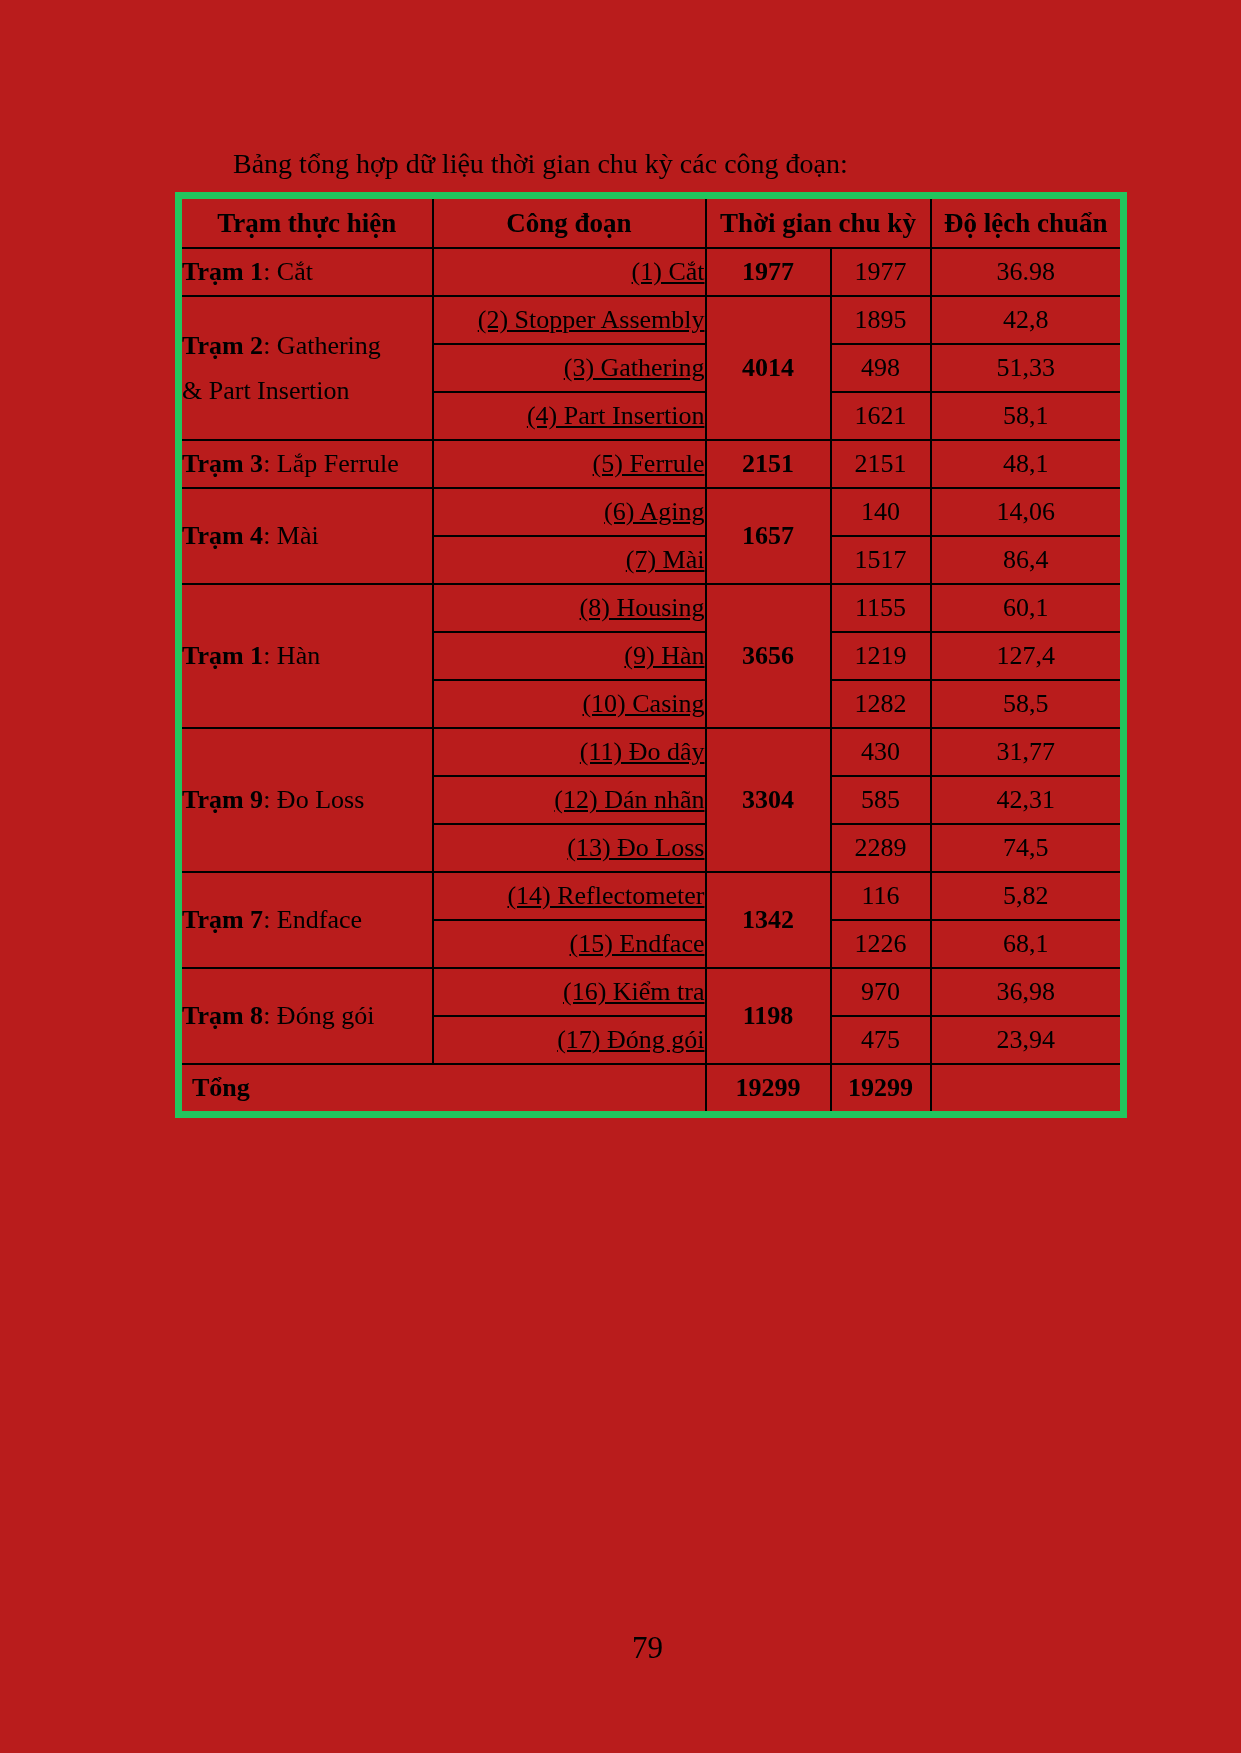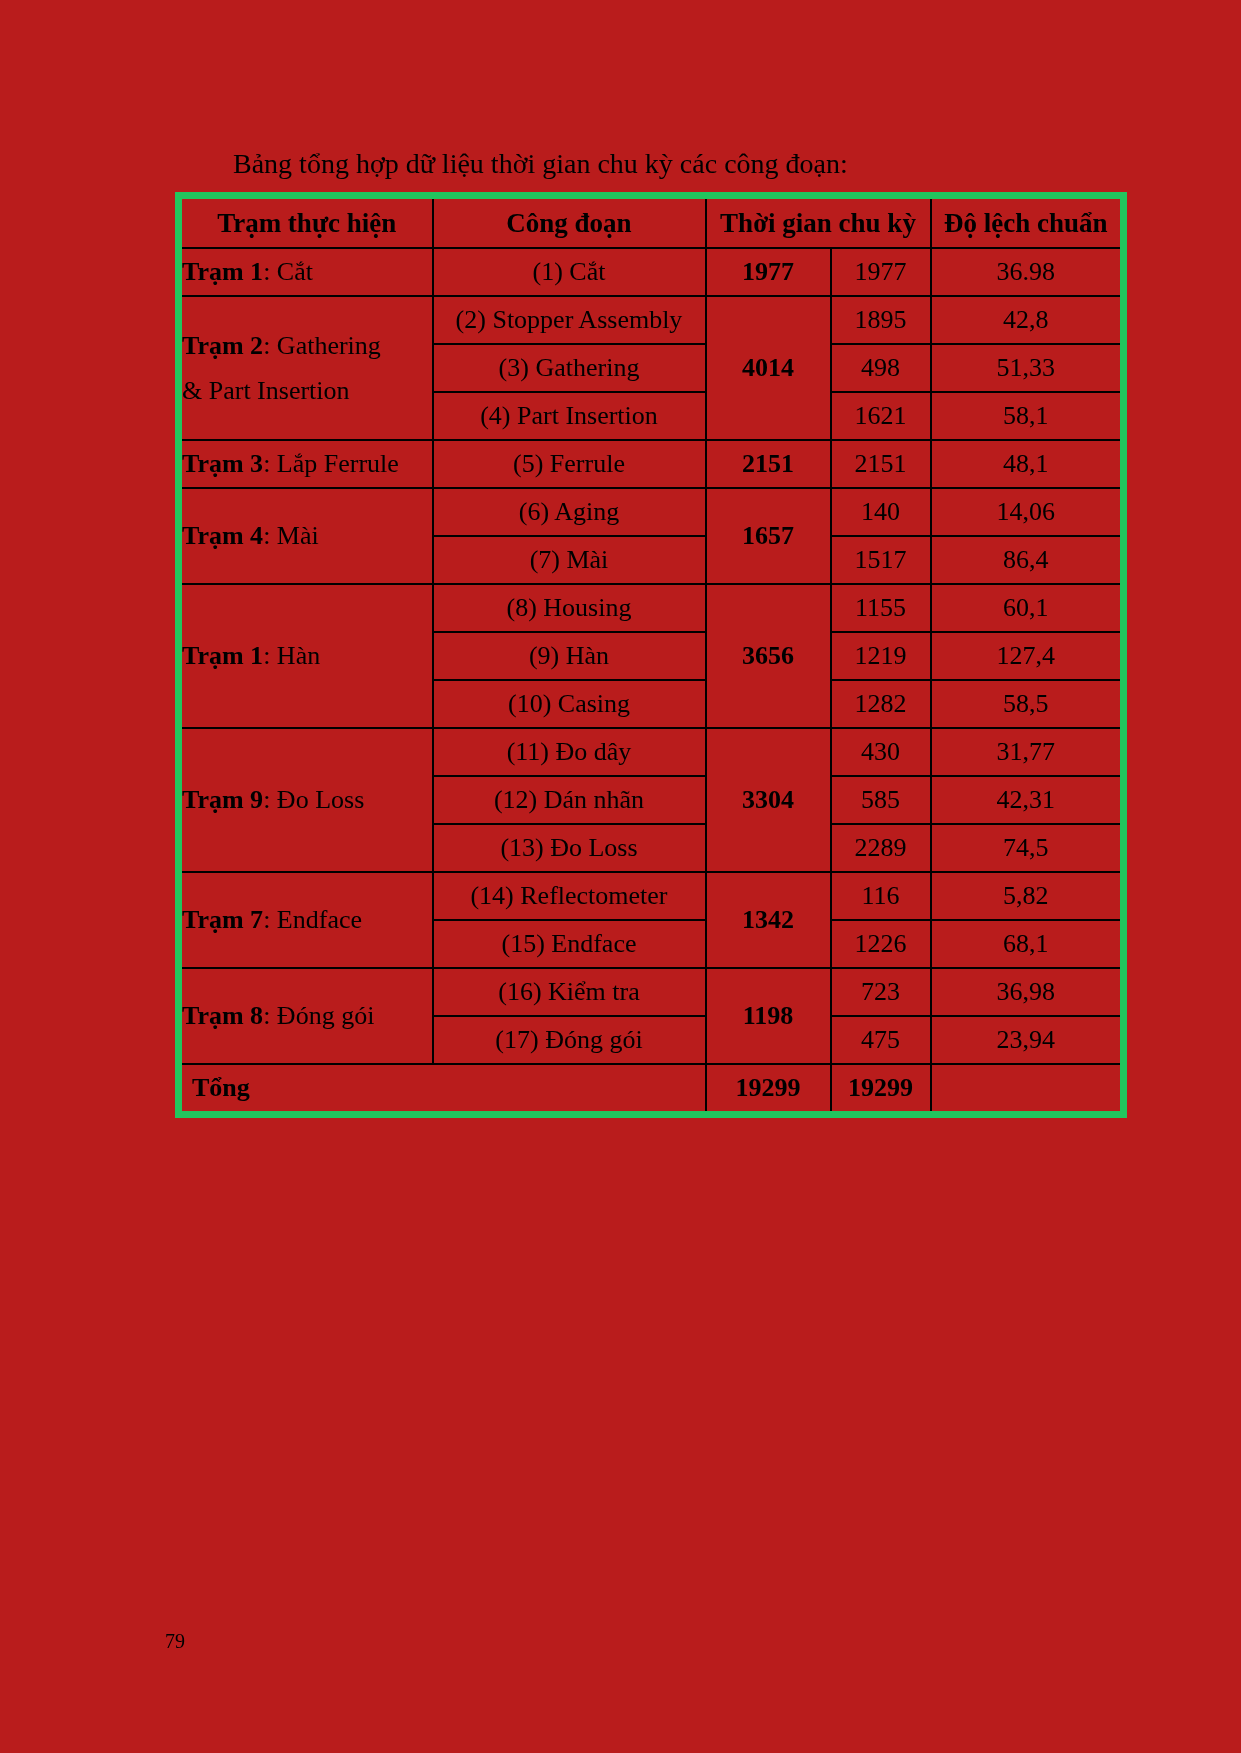--- a/index.html
+++ b/index.html
@@ -50,23 +50,24 @@
   }
   tr.stage-row { height: 48px; }
   td.station-cell {
     text-align: left;
     padding: 2px 24px 2px 10px;
     line-height: 1.75;
     white-space: pre-line;
     margin-top: 19px;
   }
   td.stage-cell {
-    text-align: center;
+    text-align: right;
     padding: 2px 6px 2px 10px;
     white-space: nowrap;
+    text-decoration: underline;
   }
   td.total-cell {
     text-align: center;
     font-weight: bold;
   }
   td.time-cell,
   td.std-cell {
     text-align: center;
   }
   .bold { font-weight: bold; }
@@ -76,24 +77,25 @@
     font-weight: bold;
     padding: 2px 6px 2px 10px;
   }
   tr.total-row td.grand-cell {
     text-align: center;
     font-weight: bold;
     margin-top: 22px;
   }
   .page-number {
     position: absolute;
-    left: 165px;
+    left: 175px;
     top: 1630px;
     width: 945px;
-    font-size: 20px;
+    text-align: center;
+    font-size: 31px;
   }
 </style>
 </head>
 <body>
 
 <div class="page">
 
   <div class="doc-title">Bảng tổng hợp dữ liệu thời gian chu kỳ các công đoạn:</div>
 
   <table class="cycle-table">
@@ -206,21 +208,21 @@
       <tr class="stage-row">
         <td class="stage-cell">(15) Endface</td>
         <td class="time-cell">1226</td>
         <td class="std-cell">68,1</td>
       </tr>
 
       <tr class="stage-row">
         <td class="station-cell" rowspan="2"><span class="bold">Trạm 8</span><span>: Đóng gói</span></td>
         <td class="stage-cell">(16) Kiểm tra</td>
         <td class="total-cell" rowspan="2">1198</td>
-        <td class="time-cell">723</td>
+        <td class="time-cell">970</td>
         <td class="std-cell">36,98</td>
       </tr>
       <tr class="stage-row">
         <td class="stage-cell">(17) Đóng gói</td>
         <td class="time-cell">475</td>
         <td class="std-cell">23,94</td>
       </tr>
 
       <tr class="total-row">
         <td class="total-label-cell" colspan="2">Tổng</td>

